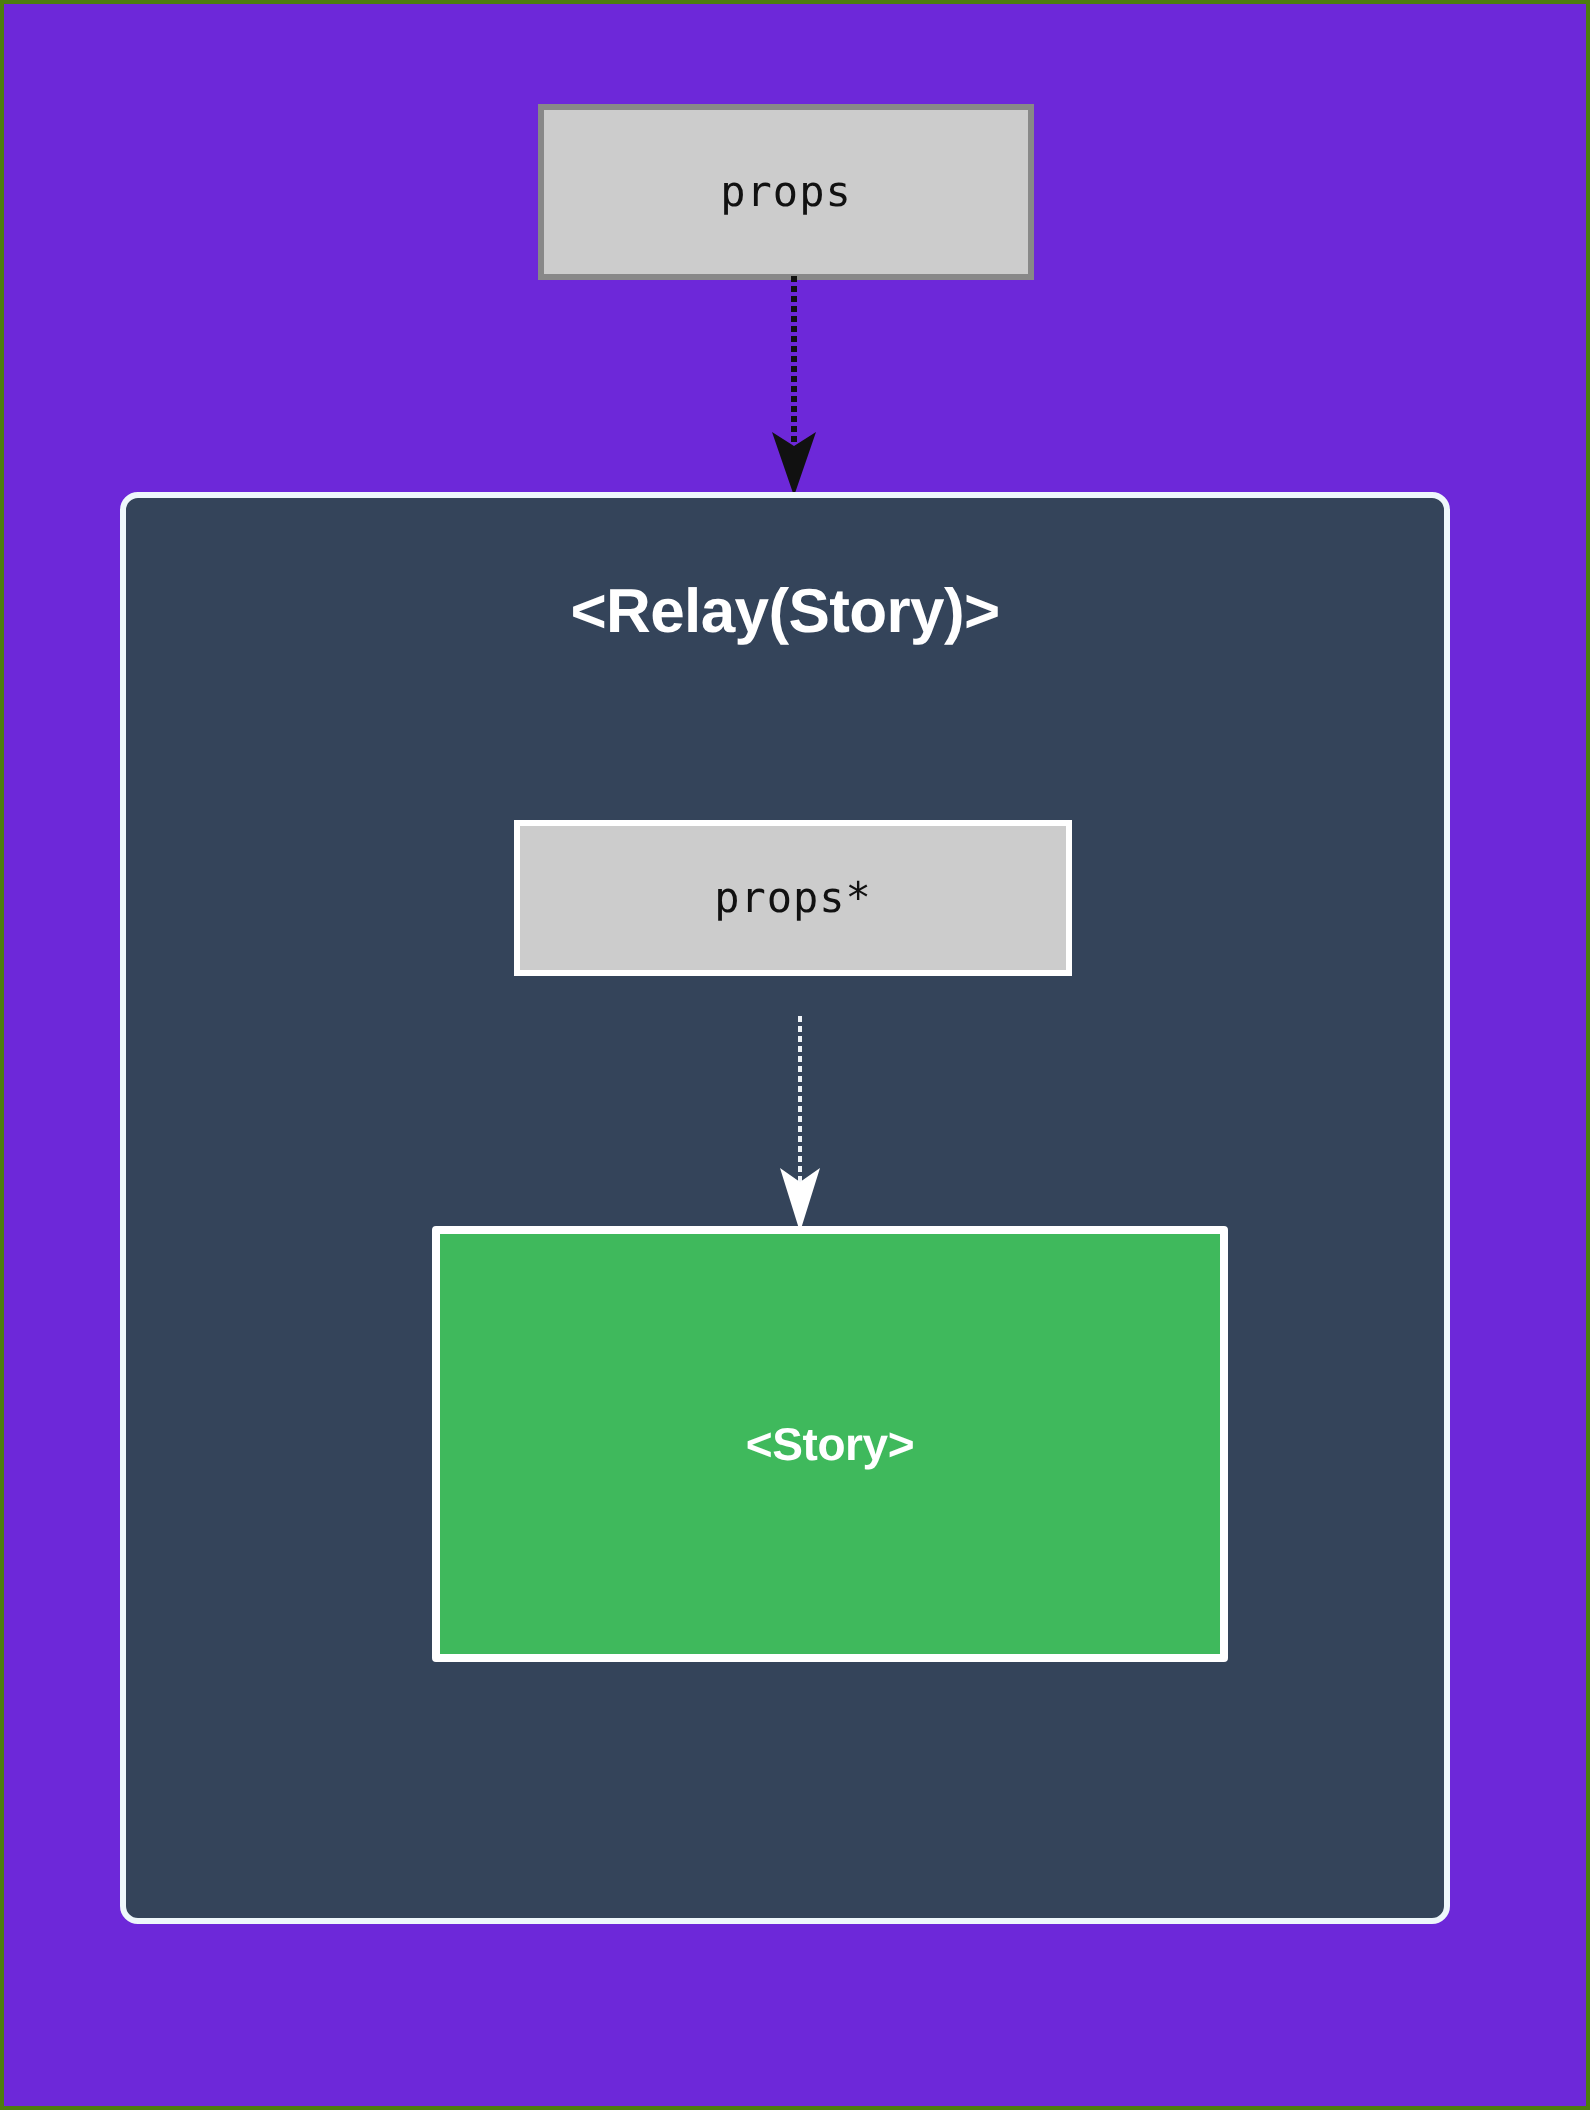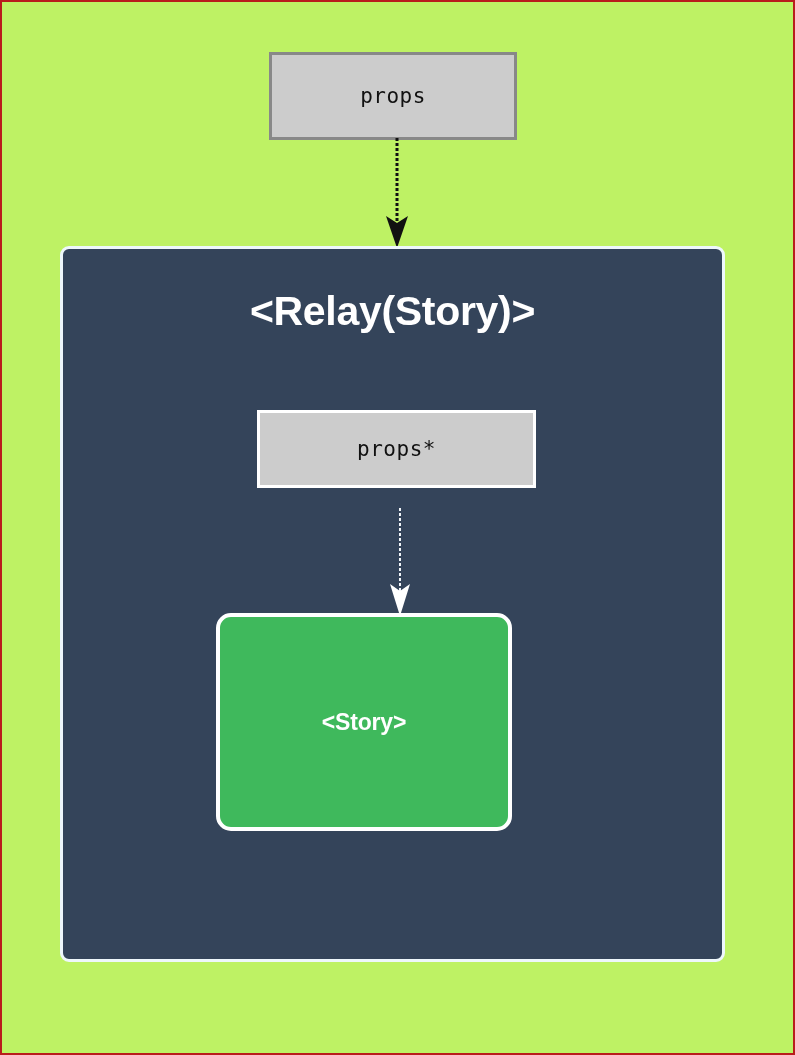--- a/index.html
+++ b/index.html
@@ -12,22 +12,22 @@
     background: #4ea8dd;
     font-family: "Liberation Sans", sans-serif;
     overflow: hidden;
   }
 
   #canvas {
     position: relative;
     width: 795px;
     height: 1055px;
     box-sizing: border-box;
-    background: #bef264;
-    border: 2px solid #b91c1c;
+    background: #6d28d9;
+    border: 2px solid #4d7c0f;
     overflow: hidden;
   }
 
   
   .props-box-outer {
     position: absolute;
     left: 267px;
     top: 50px;
     width: 248px;
     height: 88px;
@@ -62,21 +62,21 @@
     border: 3px solid #eef7fb;
     border-radius: 9px;
   }
   .relay-title {
     position: absolute;
     left: 0;
     right: 0;
     top: 39px;
     text-align: center;
     color: #ffffff;
-    font-size: 41px;
+    font-size: 31px;
     font-weight: bold;
     letter-spacing: -0.3px;
   }
 
   
   .props-box-inner {
     position: absolute;
     left: 194px;
     top: 161px;
     width: 279px;
@@ -93,26 +93,26 @@
     font-size: 21px;
     color: #111111;
     letter-spacing: 0.5px;
   }
 
   
   .story-box {
     position: absolute;
     left: 153px;
     top: 364px;
-    width: 296px;
+    width: 398px;
     height: 218px;
     box-sizing: border-box;
     background: #3fb95c;
     border: 4px solid #ffffff;
-    border-radius: 15px;
+    border-radius: 2px;
     display: flex;
     align-items: center;
     justify-content: center;
   }
   .story-box .label {
     color: #ffffff;
     font-size: 23px;
     font-weight: bold;
     letter-spacing: -0.2px;
   }

